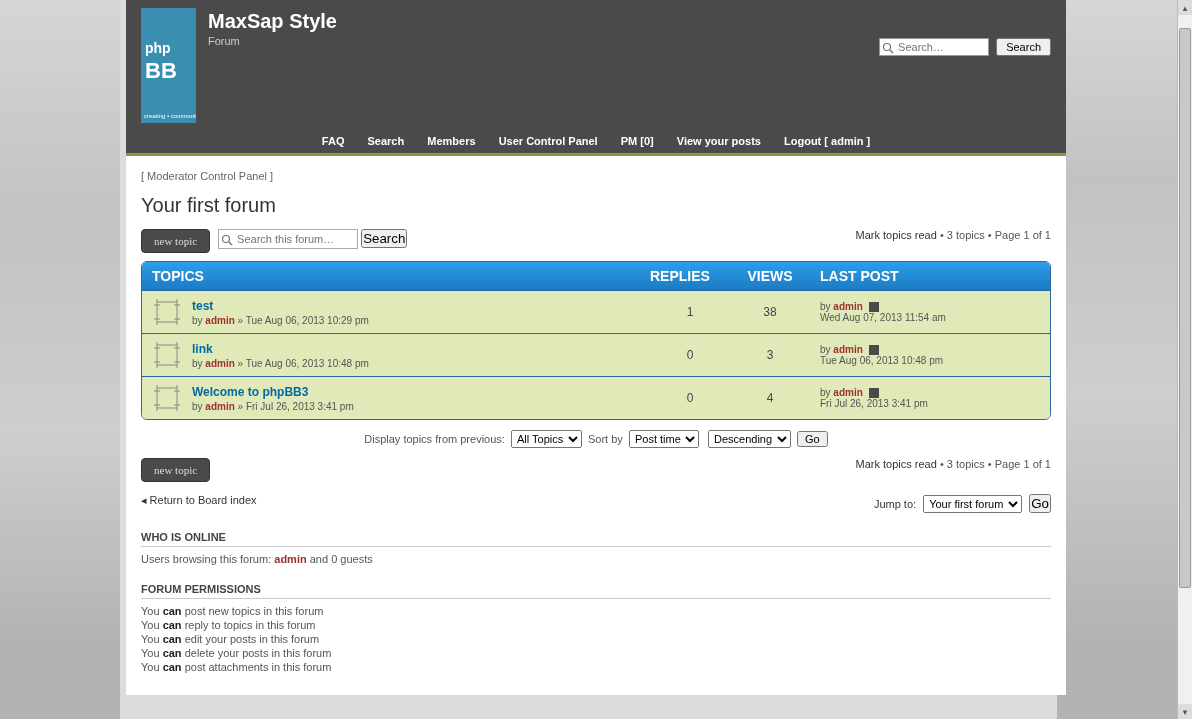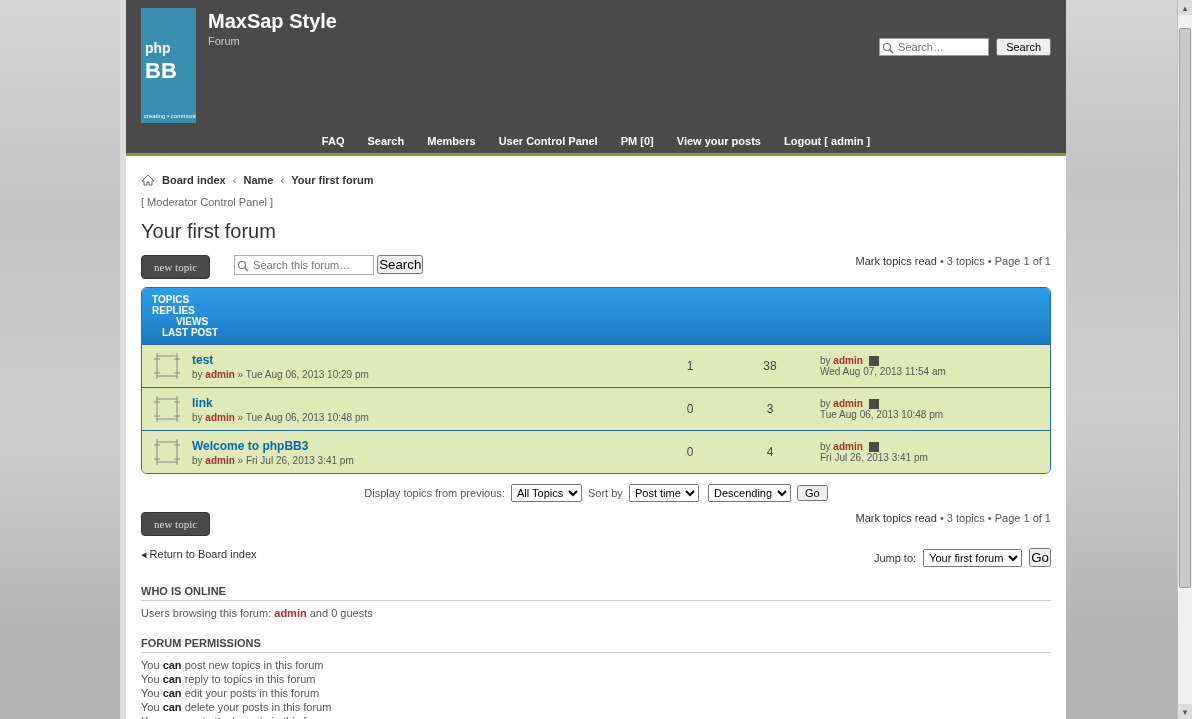--- a/index.html
+++ b/index.html
@@ -61,31 +61,31 @@
 
 h2.forum-title { font-family: "Trebuchet MS", Arial; font-size: 20px; color: #333; font-weight: normal; margin: 12px 0; }
 h2.forum-title a { color: #333; text-decoration: none; }
 
 .action-bar { display: flex; margin: 8px 0; }
 .new-topic-btn {
   background: #4a4a4a; color: #ddd; border: 1px solid #333;
   border-radius: 4px; padding: 5px 12px; font-size: 11px;
   font-family: "Lucida Grande", Verdana; cursor: pointer;
 }
-.forum-search { margin-left: 24px; position: relative; }
+.forum-search { margin-left: 8px; position: relative; }
 .forum-search input[type=text] { width: 140px; padding: 3px 4px 3px 18px; font-size: 11px; border: 1px solid #aaa; }
 .forum-search .search-icon-pos { top: 5px; }
 .pagination { margin-left: auto; font-size: 11px; color: #555; }
 .pagination a { color: #333; text-decoration: none; }
 
 .topiclist { border: 1px solid #2a6aa0; border-radius: 6px; overflow: hidden; margin: 6px 0 10px; }
 .list-header {
   background: linear-gradient(#2f9de8, #1a7bc4);
-  color: #fff; font-size: 10px; font-weight: bold;
-  display: flex; padding: 6px 10px; flex-direction: column;
+  color: #fff; font-size: 14px; font-weight: bold;
+  display: flex; padding: 6px 10px;
 }
 .col-topics { flex: 1; }
 .col-replies { width: 80px; text-align: left; }
 .col-views { width: 80px; text-align: center; }
 .col-last { width: 230px; padding-left: 10px; }
 
 .topic-row {
   background: #e0eab8;
   border-top: 1px solid #2a6aa0;
   display: flex; align-items: center;
@@ -158,32 +158,20 @@
       <a href="#">Members</a>
       <a href="#">User Control Panel</a>
       <a href="#">PM [0]</a>
       <a href="#">View your posts</a>
       <a href="#">Logout [ admin ]</a>
     </div>
   </div>
 
   <div class="content">
 
-    <div class="breadcrumb">
-      <span class="house-icon">
-        <svg width="14" height="12" viewBox="0 0 14 12">
-            <path d="M7 1 L13 7 L11 7 L11 11 L8 11 L8 8 L6 8 L6 11 L3 11 L3 7 L1 7 Z" fill="none" stroke="#666" stroke-width="1"></path>
-          </svg>
-      </span>
-      <a href="#">Board index</a>
-      <span class="sep">‹</span>
-      <a href="#">Name</a>
-      <span class="sep">‹</span>
-      <a href="#">Your first forum</a>
-    </div>
 
     <div class="mod-cp"><a href="#">[ Moderator Control Panel ]</a></div>
 
     <h2 class="forum-title"><a href="#">Your first forum</a></h2>
 
     <div class="action-bar">
       <button class="new-topic-btn">new topic</button>
       <div class="forum-search">
         <span class="search-icon-pos">
           <svg class="mag-icon" viewBox="0 0 12 12">

